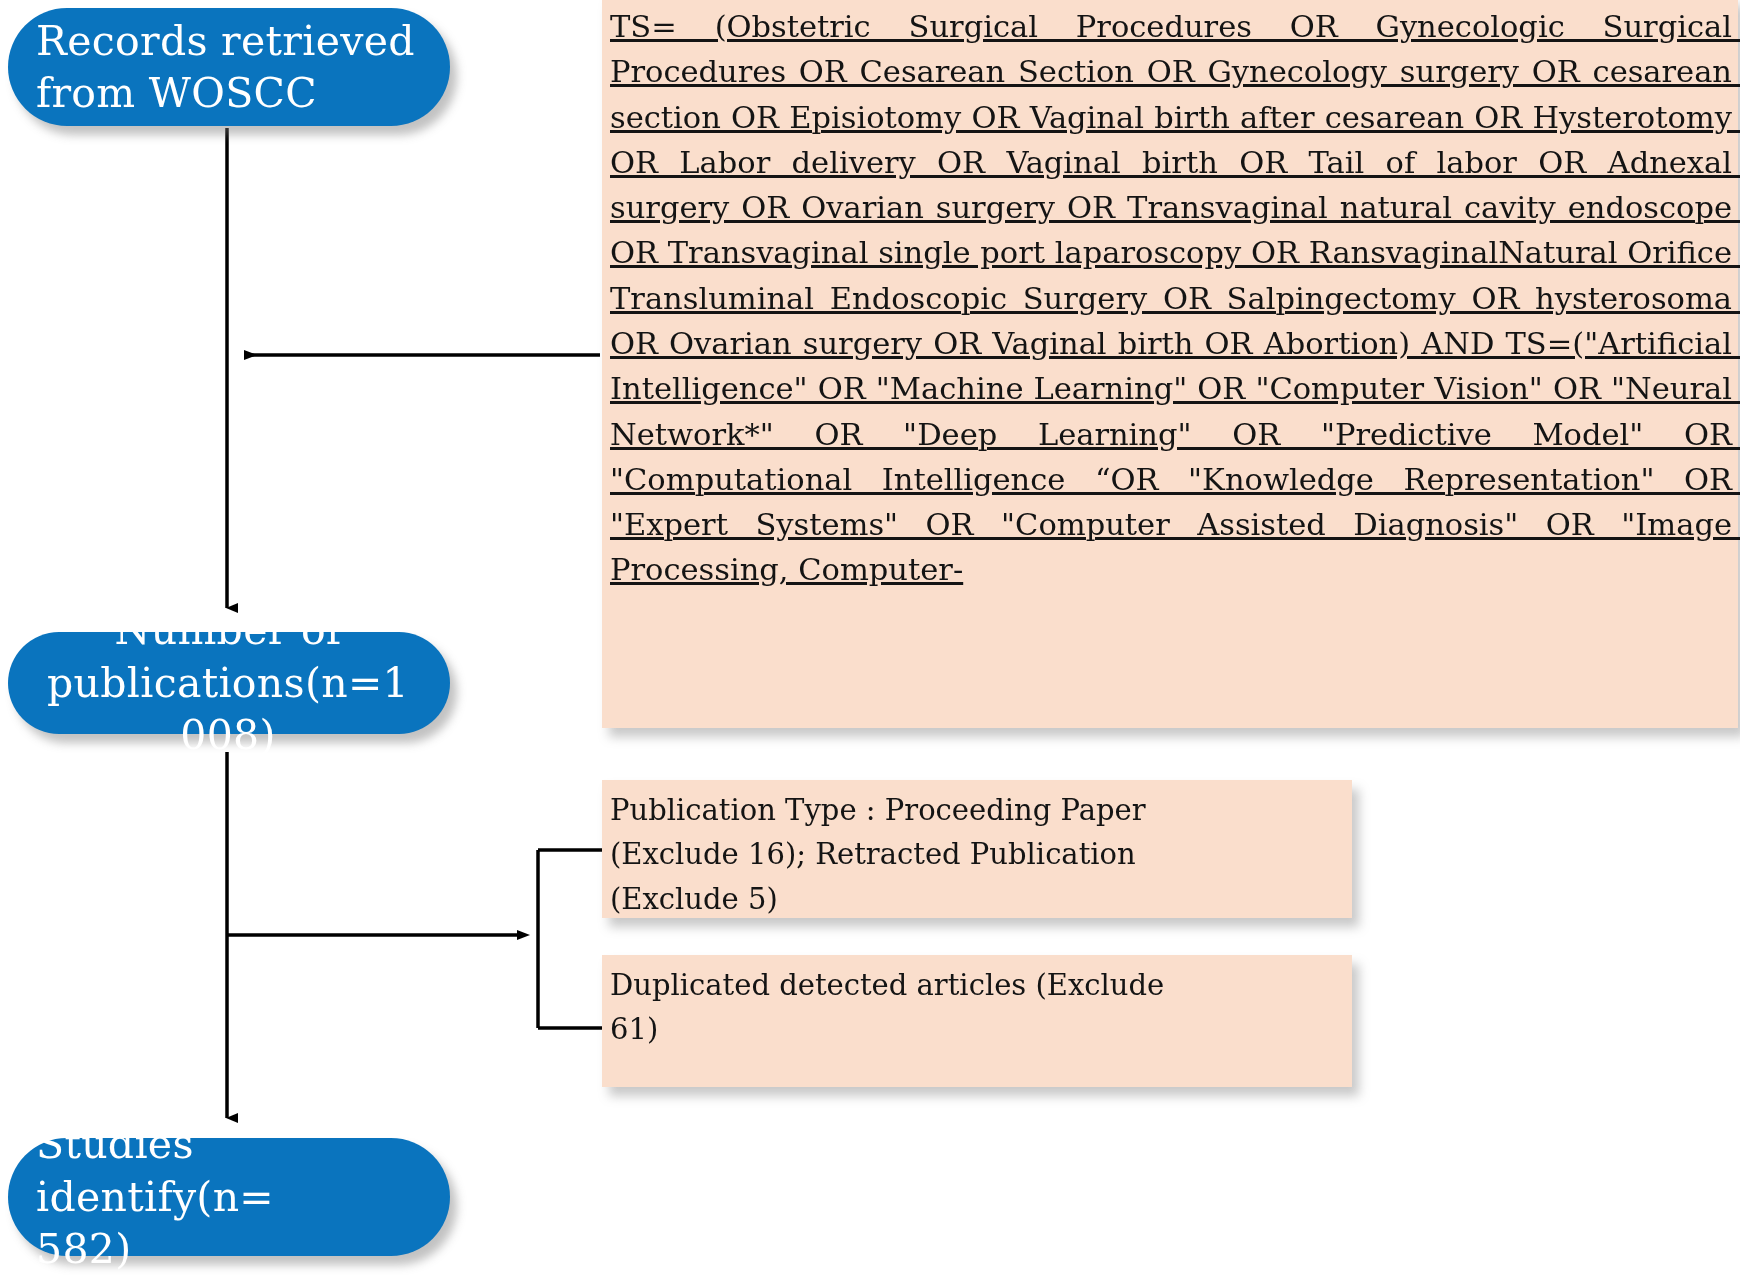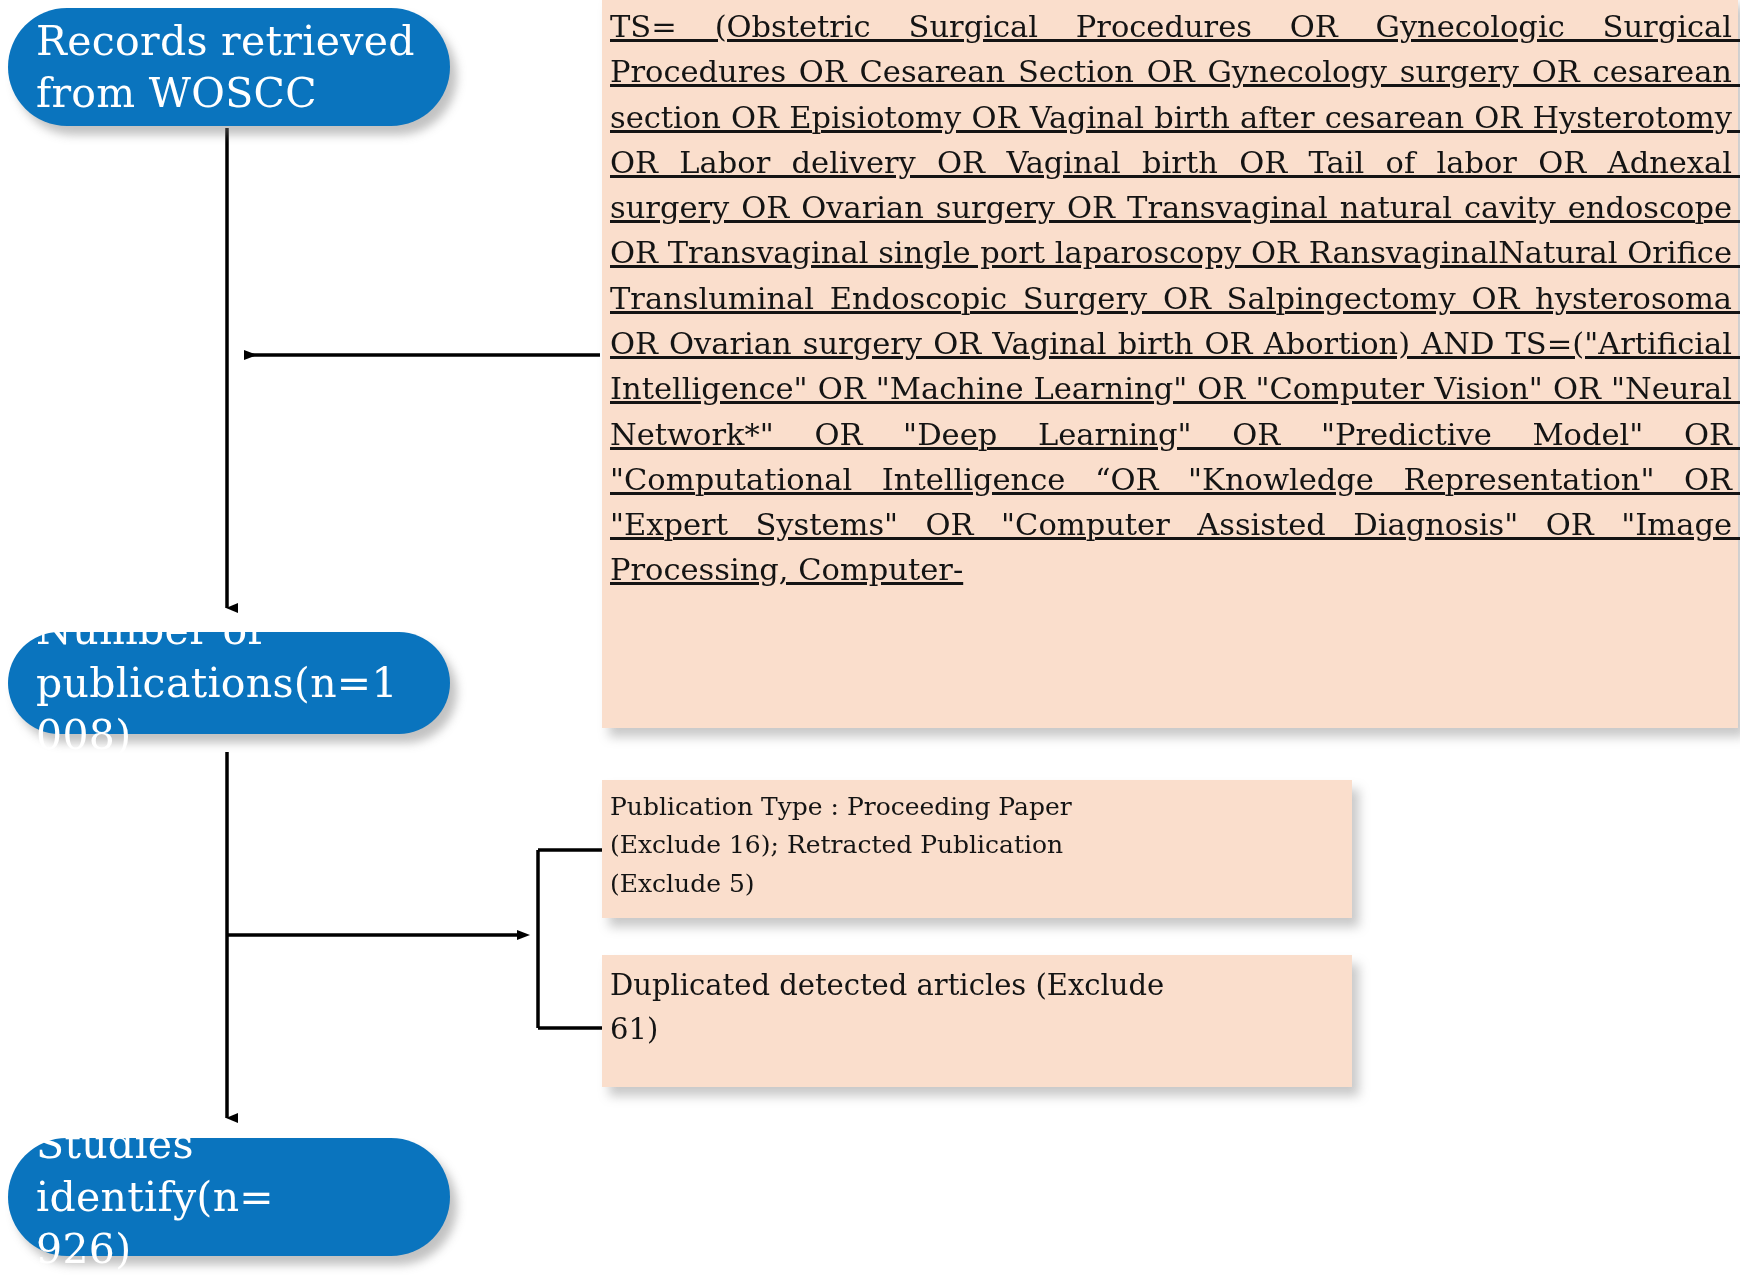--- a/index.html
+++ b/index.html
@@ -38,21 +38,21 @@
     display: flex;
     align-items: center;
   }
   .node .node-text {
     display: block;
     white-space: pre-line;
     word-break: break-word;
   }
 
   #node-records  { left: 8px;  top: 8px;    width: 442px; height: 118px; }
-  #node-pubs     { left: 8px;  top: 632px;  width: 442px; height: 102px; }
+  #node-pubs     { left: 8px;  top: 632px;  width: 442px; height: 102px; text-align: center; }
   #node-studies  { left: 8px;  top: 1138px; width: 442px; height: 118px; }
 
   
   .panel {
     position: absolute;
     background: #FADECC;
     color: #141414;
     box-sizing: border-box;
     font-family: "DejaVu Serif", "Liberation Serif", serif;
     box-shadow: 7px 9px 10px rgba(120,120,120,0.40);
@@ -77,21 +77,21 @@
     text-justify: inter-word;
     text-decoration: underline;
   }
 
   #panel-exclude1 {
     left: 602px;
     top: 780px;
     width: 750px;
     height: 138px;
     padding: 8px 8px 8px 8px;
-    font-size: 25px;
+    font-size: 29px;
     line-height: 1.53;
   }
   #panel-exclude2 {
     left: 602px;
     top: 955px;
     width: 750px;
     height: 132px;
     padding: 8px 18px 8px 8px;
     font-size: 29px;
     line-height: 1.53;
@@ -155,21 +155,21 @@
 from WOSCC</span>
   </div>
 
   <div class="node" id="node-pubs">
     <span class="node-text">Number of
 publications(n=1008)</span>
   </div>
 
   <div class="node" id="node-studies">
     <span class="node-text">Studies identify(n=
-926)</span>
+582)</span>
   </div>
 
   <div class="panel" id="panel-query">
     <span class="qtext">TS= (Obstetric Surgical Procedures OR Gynecologic Surgical Procedures OR Cesarean Section OR Gynecology surgery OR cesarean section OR Episiotomy OR Vaginal birth after cesarean OR Hysterotomy OR Labor delivery OR Vaginal birth OR Tail of labor OR Adnexal surgery OR Ovarian surgery OR Transvaginal natural cavity endoscope OR Transvaginal single port laparoscopy OR RansvaginalNatural Orifice Transluminal Endoscopic Surgery OR Salpingectomy OR hysterosoma OR Ovarian surgery OR Vaginal birth OR Abortion) AND TS=("Artificial Intelligence" OR "Machine Learning" OR "Computer Vision" OR "Neural Network*" OR "Deep Learning" OR "Predictive Model" OR "Computational Intelligence “OR "Knowledge Representation" OR "Expert Systems" OR "Computer Assisted Diagnosis" OR "Image Processing, Computer-</span>
   </div>
 
   <div class="panel" id="panel-exclude1">
     <span class="ptext">Publication Type : Proceeding Paper
 (Exclude 16); Retracted Publication
 (Exclude 5)</span>

